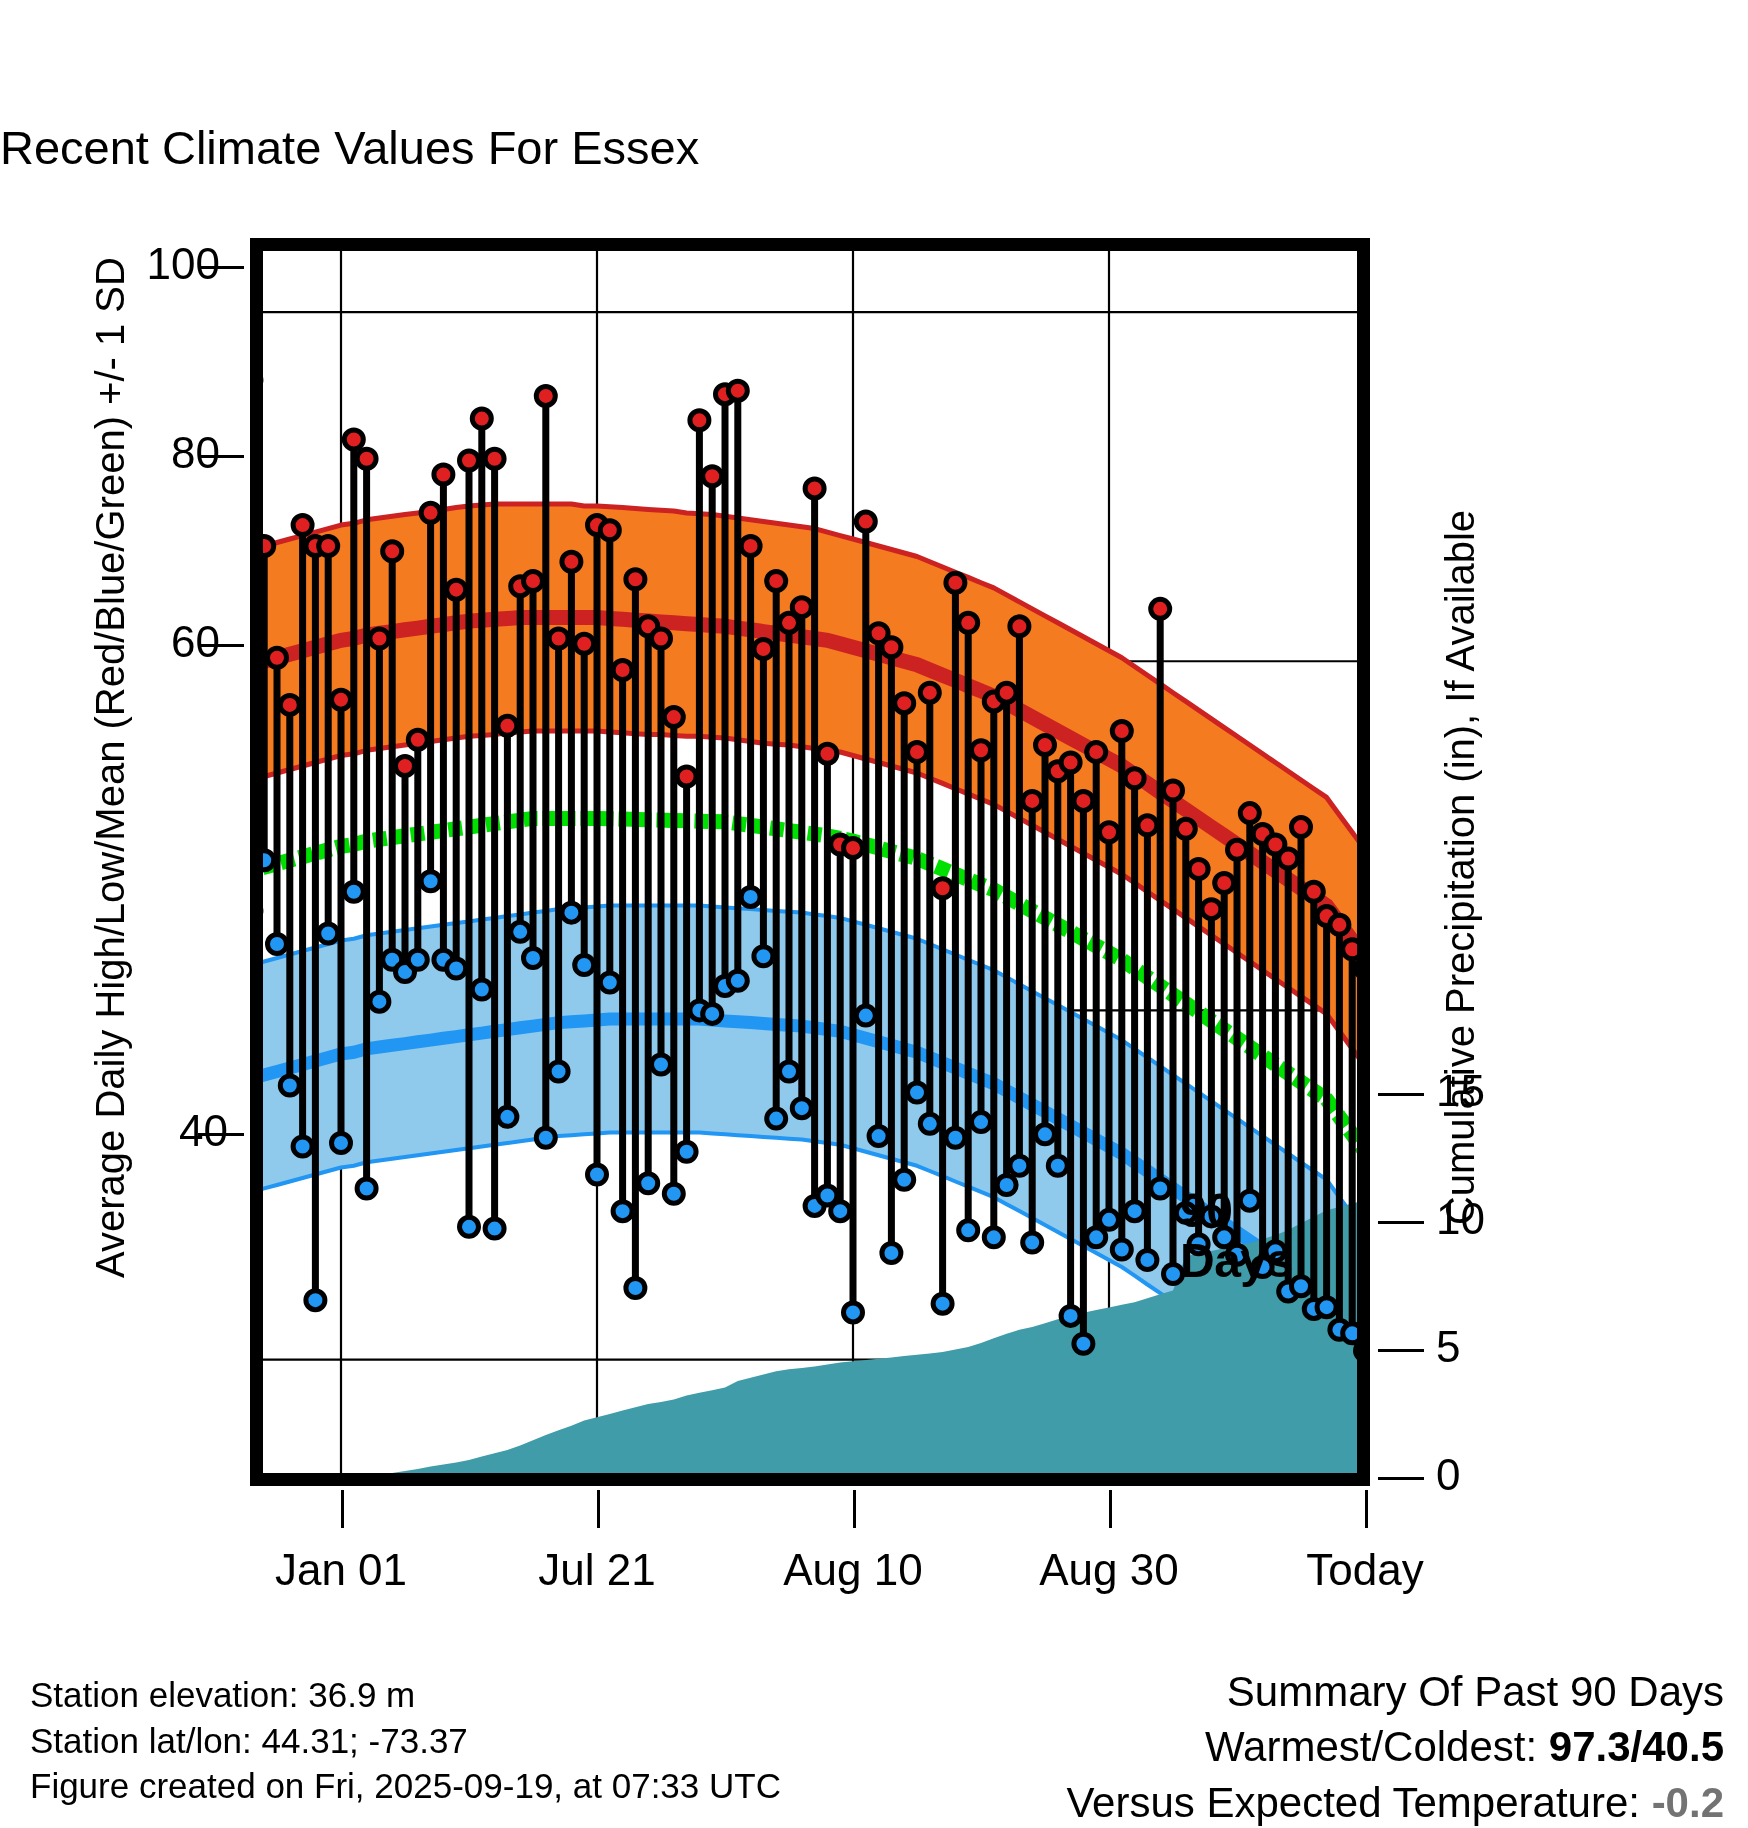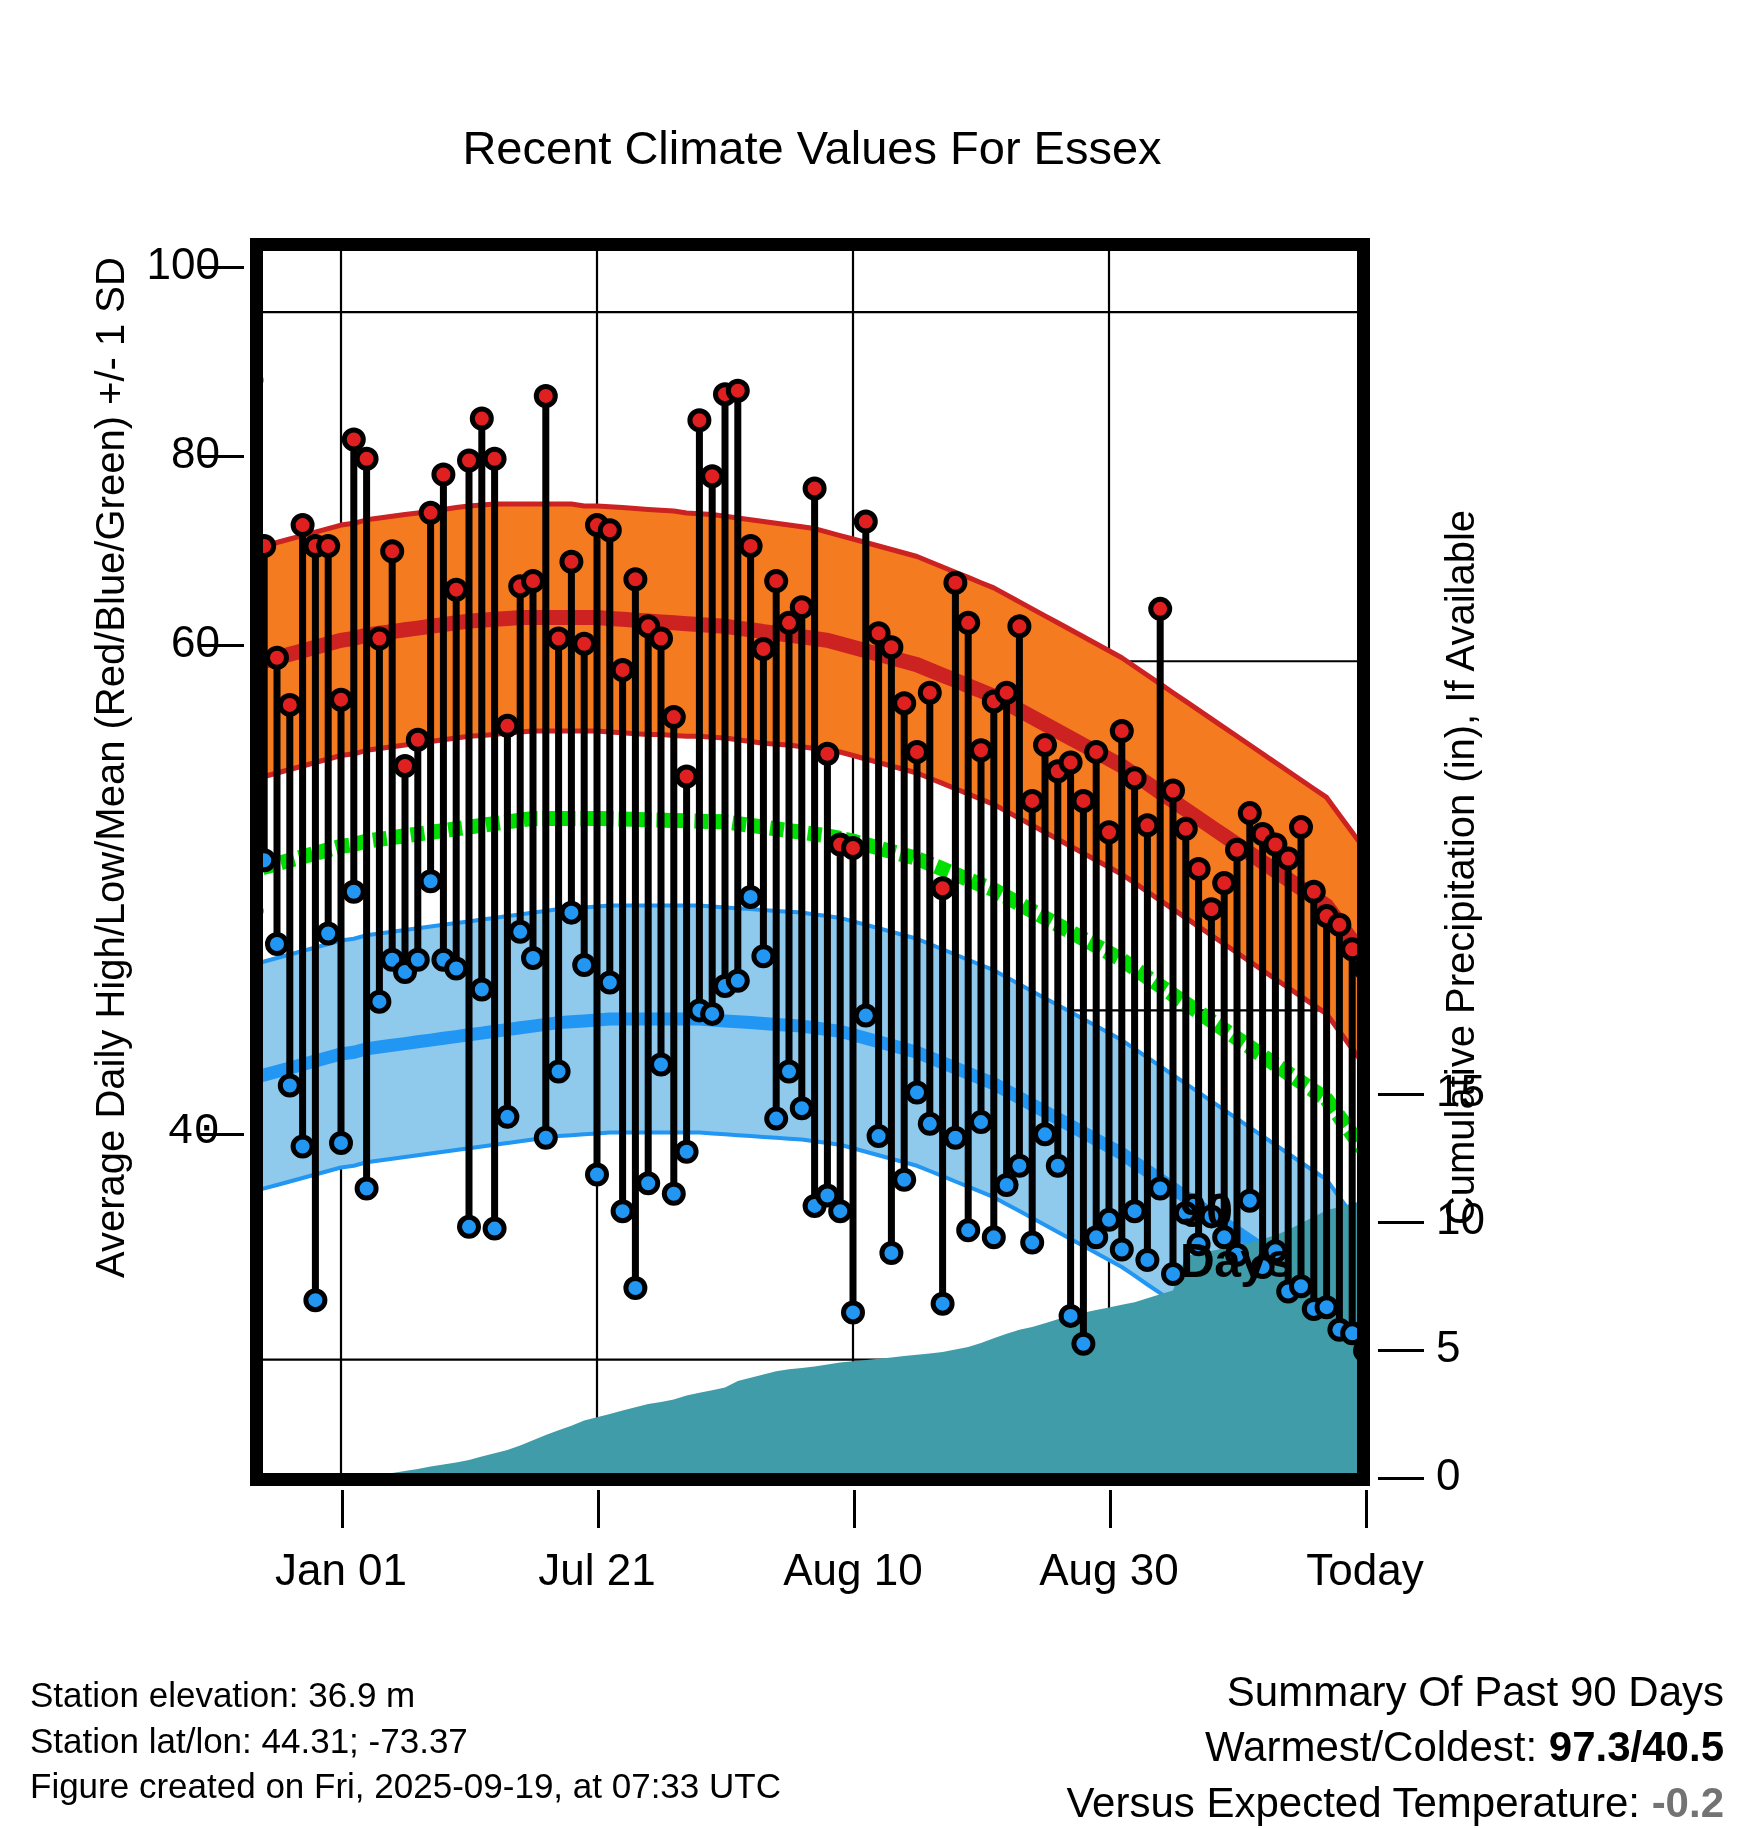--- a/index.html
+++ b/index.html
@@ -1,19 +1,19 @@
 <!DOCTYPE html>
 <html><head>
 <meta charset="utf-8">
 <style>
   html,body{margin:0;padding:0;background:#ffffff;}
   body{width:1748px;height:1828px;font-family:"Liberation Sans",sans-serif;color:#000;overflow:hidden;position:relative;}
   #root{position:absolute;left:0;top:0;width:1748px;height:1828px;}
 
-  .title{position:absolute;left:0;top:120px;width:1624px;text-align:center;font-size:47px;letter-spacing:0px;}
+  .title{position:absolute;left:0;top:120px;width:1624px;font-size:47px;letter-spacing:0px;}
 
   
   .ylabel-left{
     position:absolute;left:-430px;top:745px;width:1080px;text-align:center;
     transform:rotate(-90deg);transform-origin:center center;font-size:40px;white-space:nowrap;
   }
   .ylabel-right{
     position:absolute;left:920px;top:845px;width:1080px;text-align:center;
     transform:rotate(-90deg);transform-origin:center center;font-size:40px;white-space:nowrap;
   }
@@ -51,21 +51,21 @@
   <div class="ylabel-left">Average Daily High/Low/Mean (Red/Blue/Green) +/- 1 SD</div>
   <div class="ylabel-right">Cumulative Precipitation (in), If Available</div>
 
   <div>
     <div class="ytick-lbl" style="top:266px;left:30px;width:190px;">100</div>
     <div class="ytick-mark" style="top:266px;left:198px;width:46px;"></div>
     <div class="ytick-lbl" style="top:455px;left:30px;width:190px;">80</div>
     <div class="ytick-mark" style="top:455px;left:198px;width:46px;"></div>
     <div class="ytick-lbl" style="top:644px;left:30px;width:190px;">60</div>
     <div class="ytick-mark" style="top:644px;left:198px;width:46px;"></div>
-    <div class="ytick-lbl" style="top:1133px;left:30px;width:190px;font-family:Liberation Mono, monospace;">40</div>
+    <div class="ytick-lbl" style="top:1133px;left:38px;width:190px;">40</div>
     <div class="ytick-mark" style="top:1133px;left:198px;width:46px;"></div>
   </div>
 
   <div>
     <div class="ytick-mark" style="top:1093px;left:1378px;width:46px;"></div>
     <div class="y2tick-lbl" style="top:1093px;left:1436px;">15</div>
     <div class="ytick-mark" style="top:1221px;left:1378px;width:46px;"></div>
     <div class="y2tick-lbl" style="top:1221px;left:1436px;">10</div>
     <div class="ytick-mark" style="top:1349px;left:1378px;width:46px;"></div>
     <div class="y2tick-lbl" style="top:1349px;left:1436px;">5</div>

